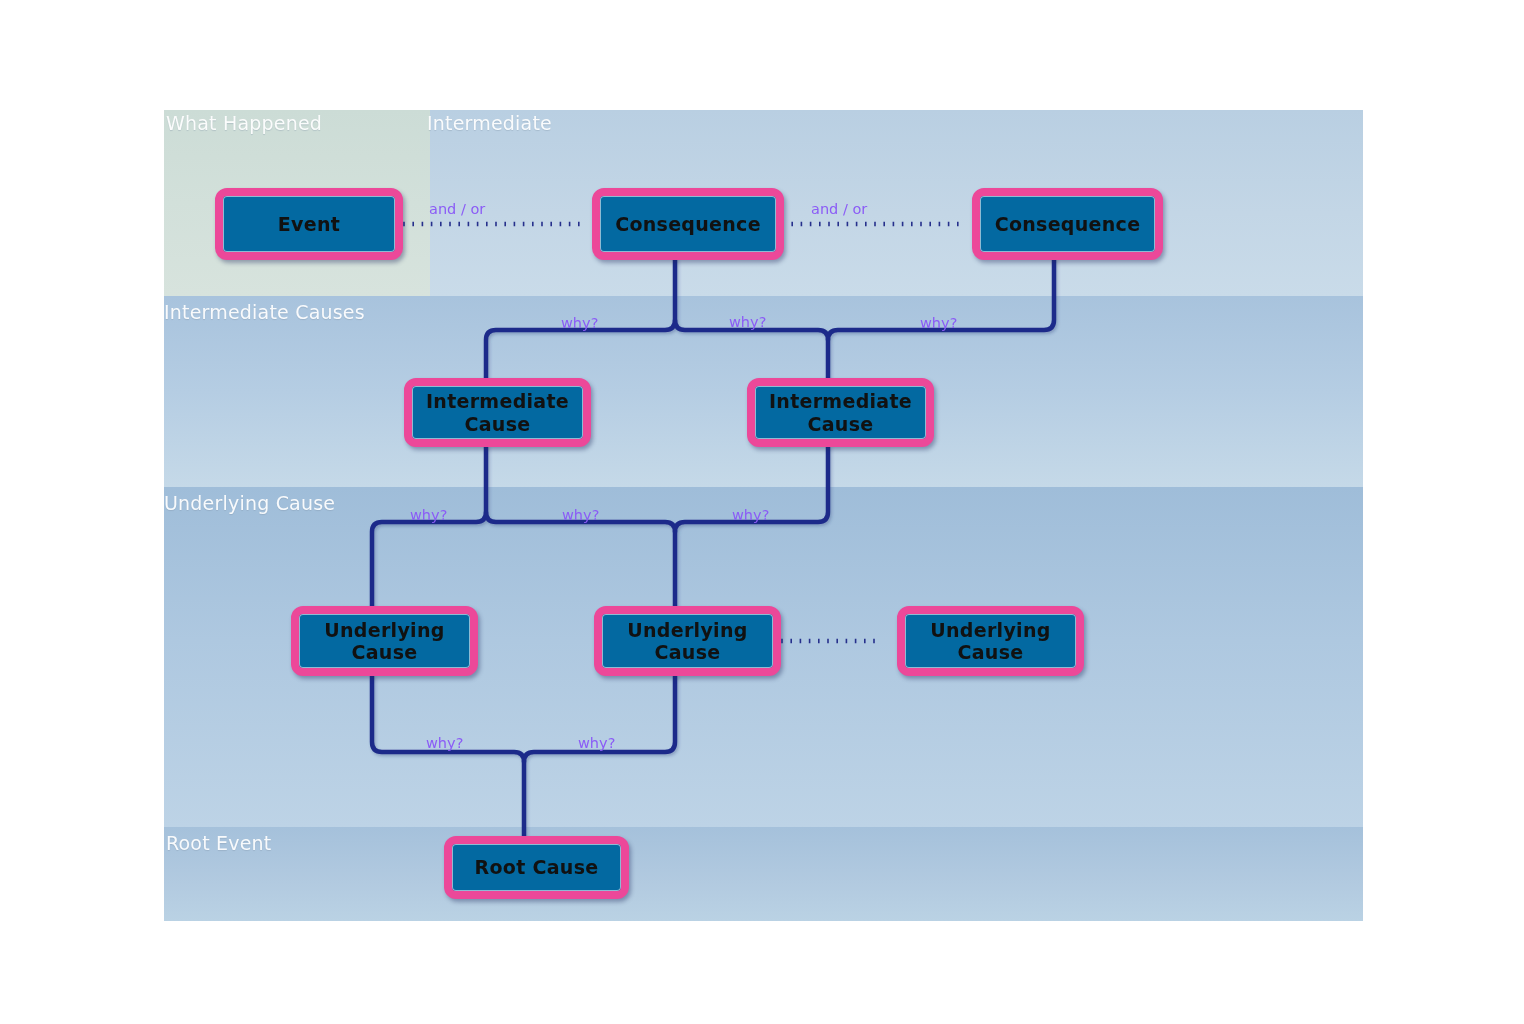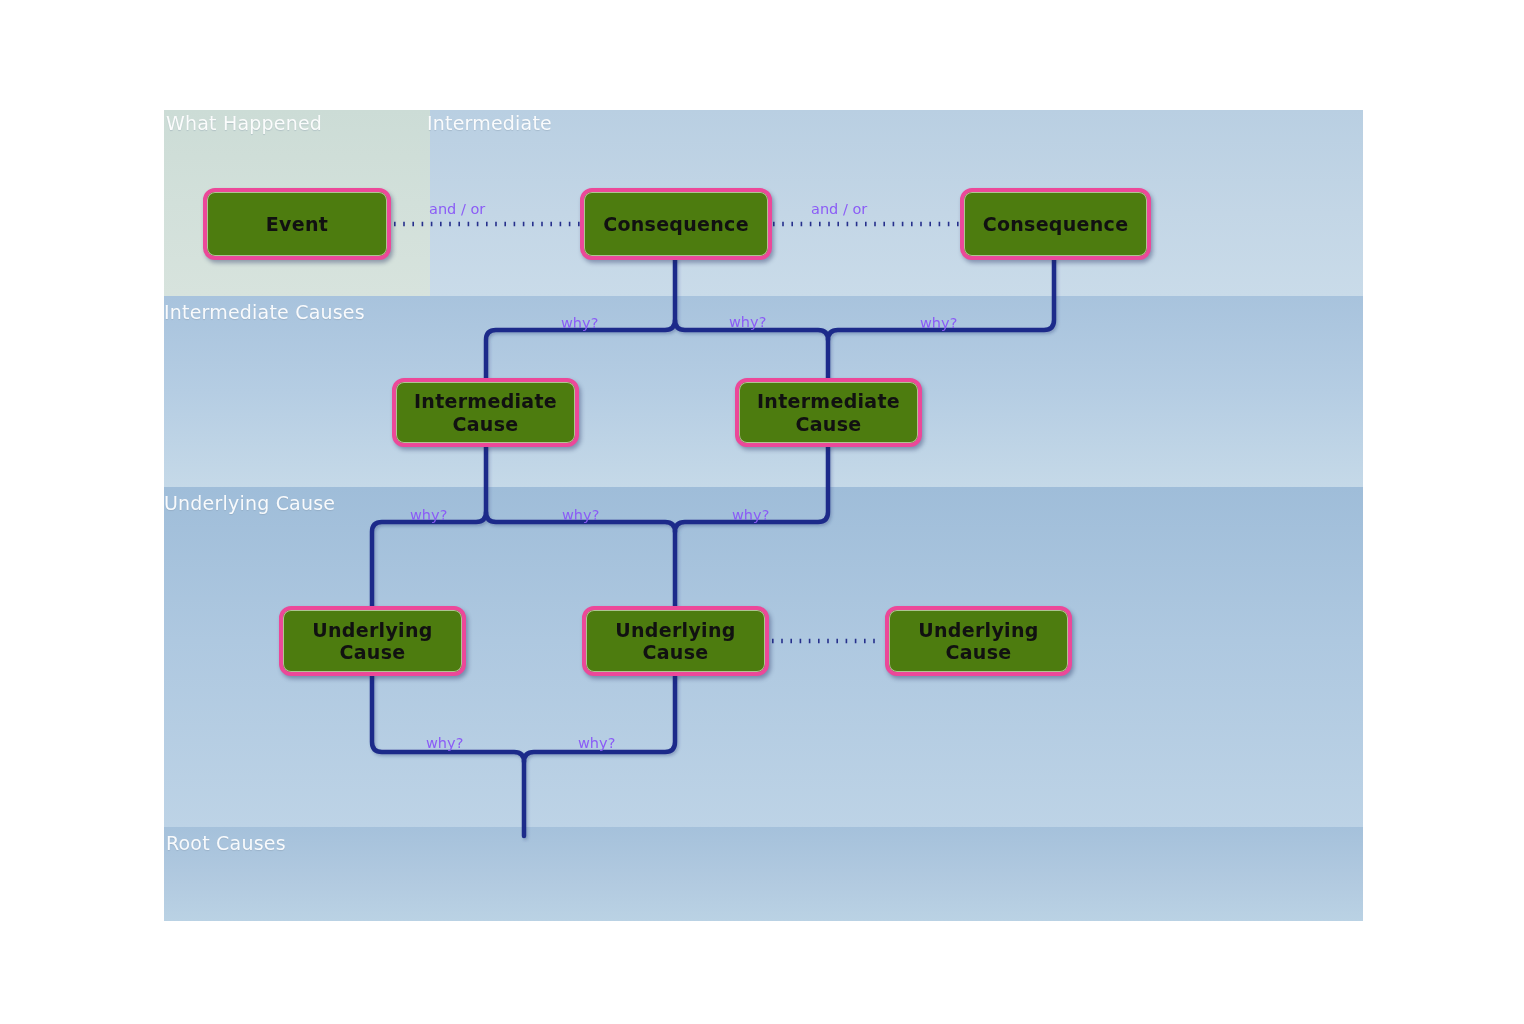--- a/index.html
+++ b/index.html
@@ -78,36 +78,37 @@
     top: 0;
     width: 1524px;
     height: 1024px;
     pointer-events: none;
   }
 
   
   .node {
     position: absolute;
     box-sizing: border-box;
-    background: #4d7c0f;
-    border: 4px solid #ec4899;
+    background: #0369a1;
+    border: 8px solid #ec4899;
     border-radius: 12px;
     display: flex;
     align-items: center;
     justify-content: center;
     text-align: center;
     color: #111111;
     font-family: "DejaVu Sans", sans-serif;
     font-weight: bold;
     font-size: 19px;
     line-height: 1.16;
     letter-spacing: .3px;
     box-shadow:
        2px 3px 4px rgba(30,40,90,.38),
        0 0 0 1px rgba(255,255,255,.55) inset;
+    margin-left: 12px;
   }
   .node span { display: block; }
 
   
   .edge-label {
     position: absolute;
     color: #8b5cf6;
     font-family: "DejaVu Sans", sans-serif;
     font-size: 14.5px;
     white-space: nowrap;
@@ -121,21 +122,21 @@
   <div class="band band-happened"></div>
   <div class="band band-intermediate"></div>
   <div class="band band-underlying"></div>
   <div class="band band-root"></div>
   <div class="green-panel"></div>
 
   <div class="band-label" style="left:166px; top:112px;">What Happened</div>
   <div class="band-label" style="left:427px; top:112px;">Intermediate</div>
   <div class="band-label" style="left:164px; top:301px;">Intermediate Causes</div>
   <div class="band-label" style="left:164px; top:492px;">Underlying Cause</div>
-  <div class="band-label" style="left:166px; top:832px;">Root Causes</div>
+  <div class="band-label" style="left:166px; top:832px;">Root Event</div>
 
   <svg id="wires" viewBox="0 0 1524 1024">
     <defs>
       <filter id="wireShadow" x="-12%" y="-12%" width="130%" height="130%">
         <feDropShadow dx="1.4" dy="2" stdDeviation="1.4" flood-color="#2b3a7a" flood-opacity="0.32"></feDropShadow>
       </filter>
     </defs>
 
     <g filter="url(#wireShadow)" fill="none" stroke="#1c2a8a" stroke-width="4.5" stroke-linecap="round" stroke-linejoin="round">
 
@@ -190,20 +191,23 @@
   <div class="node" style="left:582px; top:606px; width:187px; height:70px; flex-direction:column;">
     <span>Underlying</span>
     <span>Cause</span>
   </div>
 
   <div class="node" style="left:885px; top:606px; width:187px; height:70px; flex-direction:column;">
     <span>Underlying</span>
     <span>Cause</span>
   </div>
 
+  <div class="node" style="left:432px; top:836px; width:185px; height:63px;">
+    <span>Root Cause</span>
+  </div>
 
   <div class="edge-label" style="left:429px; top:201px;">and / or</div>
   <div class="edge-label" style="left:811px; top:201px;">and / or</div>
 
   <div class="edge-label" style="left:561px; top:315px;">why?</div>
   <div class="edge-label" style="left:729px; top:314px;">why?</div>
   <div class="edge-label" style="left:920px; top:315px;">why?</div>
 
   <div class="edge-label" style="left:410px; top:507px;">why?</div>
   <div class="edge-label" style="left:562px; top:507px;">why?</div>

